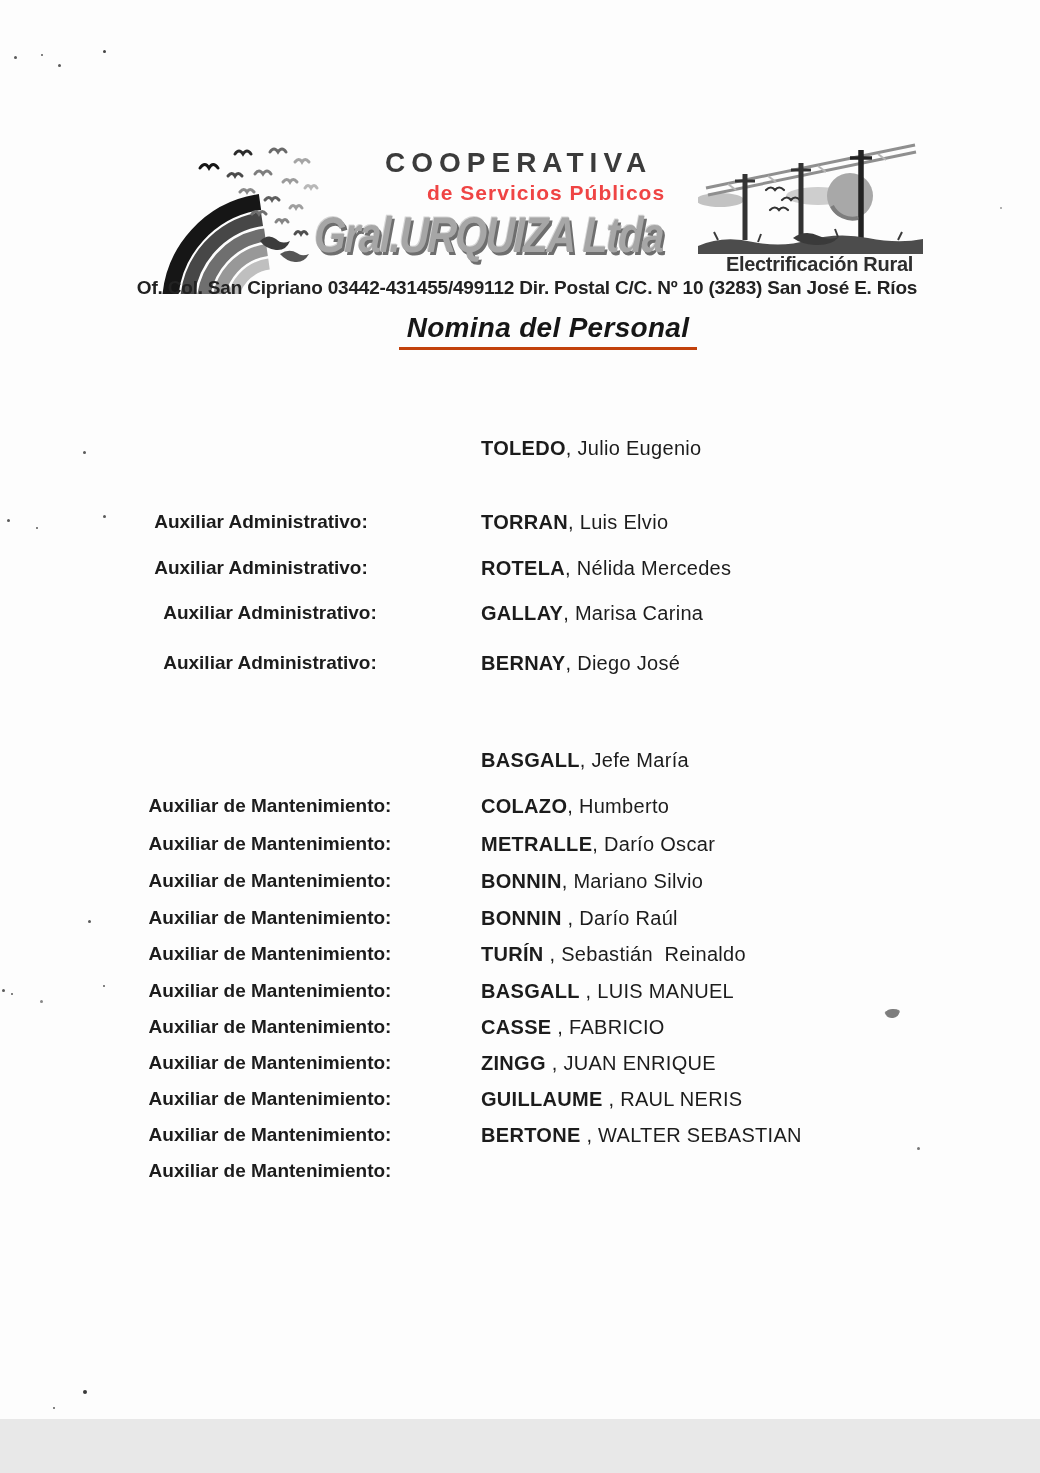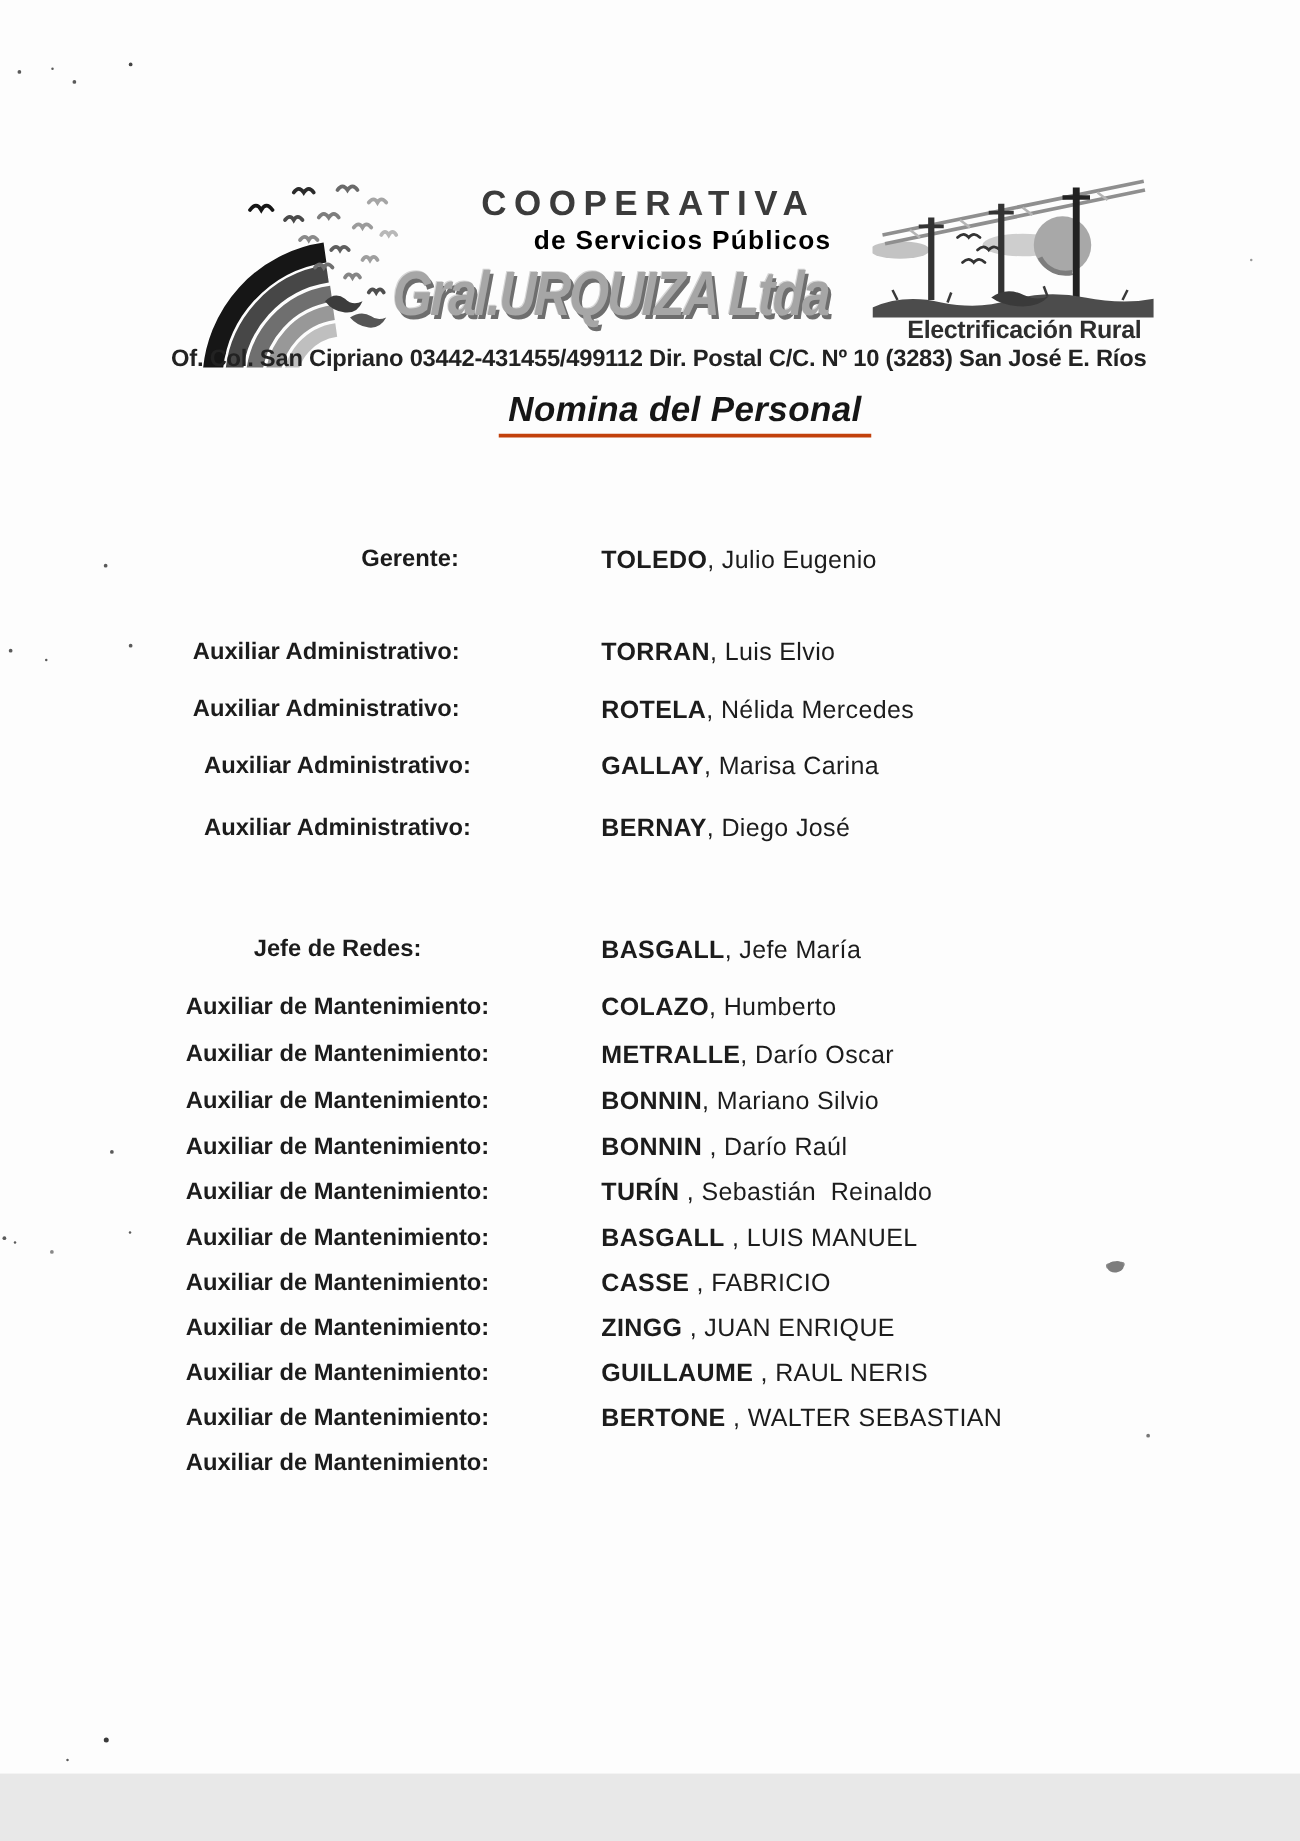--- a/index.html
+++ b/index.html
@@ -8,21 +8,21 @@
     font-family:"Liberation Sans", sans-serif;color:#1b1b1b;overflow:hidden;
     margin:0 auto;
   }
   
   .org-line1{
     position:absolute;left:385px;top:147px;font-size:28px;font-weight:600;
     letter-spacing:6px;color:#3b3b3b;white-space:nowrap;
   }
   .org-line2{
     position:absolute;left:427px;top:181px;font-size:21px;font-weight:bold;
-    letter-spacing:1px;color:#000000;white-space:nowrap;
+    letter-spacing:1px;color:#ef4444;white-space:nowrap;
   }
   .brand{
     position:absolute;left:315px;top:206px;font-size:50px;font-weight:bold;
     font-style:italic;color:#a6a6a6;letter-spacing:-2px;white-space:nowrap;
     transform:scaleX(0.82) skewX(-2deg);transform-origin:left top;
     text-shadow:3px 3px 0 #6e6e6e, -1px -1px 0 #d6d6d6;
   }
   .right-caption{
     position:absolute;left:703px;top:253px;width:210px;text-align:right;
     font-size:20px;font-weight:bold;color:#2e2e2e;letter-spacing:-0.3px;
@@ -146,21 +146,20 @@
   </div>
 
   <div class="title-wrap">
     <span class="title">Nomina del Personal</span>
   </div>
 
   <div>
 
     <div>
       <div class="row" style="top:437px">
-        <div class="role shift-big">Gerente:</div>
         <div class="name"><span class="surname">TOLEDO</span><span>, Julio Eugenio</span></div>
       </div>
     </div>
 
     <div>
       <div class="row" style="top:511px">
         <div class="role shift-l">Auxiliar Administrativo:</div>
         <div class="name"><span class="surname">TORRAN</span><span>, Luis Elvio</span></div>
       </div>
       <div class="row" style="top:557px">
@@ -172,21 +171,20 @@
         <div class="name"><span class="surname">GALLAY</span><span>, Marisa Carina</span></div>
       </div>
       <div class="row" style="top:652px">
         <div class="role">Auxiliar Administrativo:</div>
         <div class="name"><span class="surname">BERNAY</span><span>, Diego José</span></div>
       </div>
     </div>
 
     <div>
       <div class="row" style="top:749px">
-        <div class="role">Jefe de Redes:</div>
         <div class="name"><span class="surname">BASGALL</span><span>, Jefe María</span></div>
       </div>
       <div class="row" style="top:795px">
         <div class="role">Auxiliar de Mantenimiento:</div>
         <div class="name"><span class="surname">COLAZO</span><span>, Humberto</span></div>
       </div>
       <div class="row" style="top:833px">
         <div class="role">Auxiliar de Mantenimiento:</div>
         <div class="name"><span class="surname">METRALLE</span><span>, Darío Oscar</span></div>
       </div>

